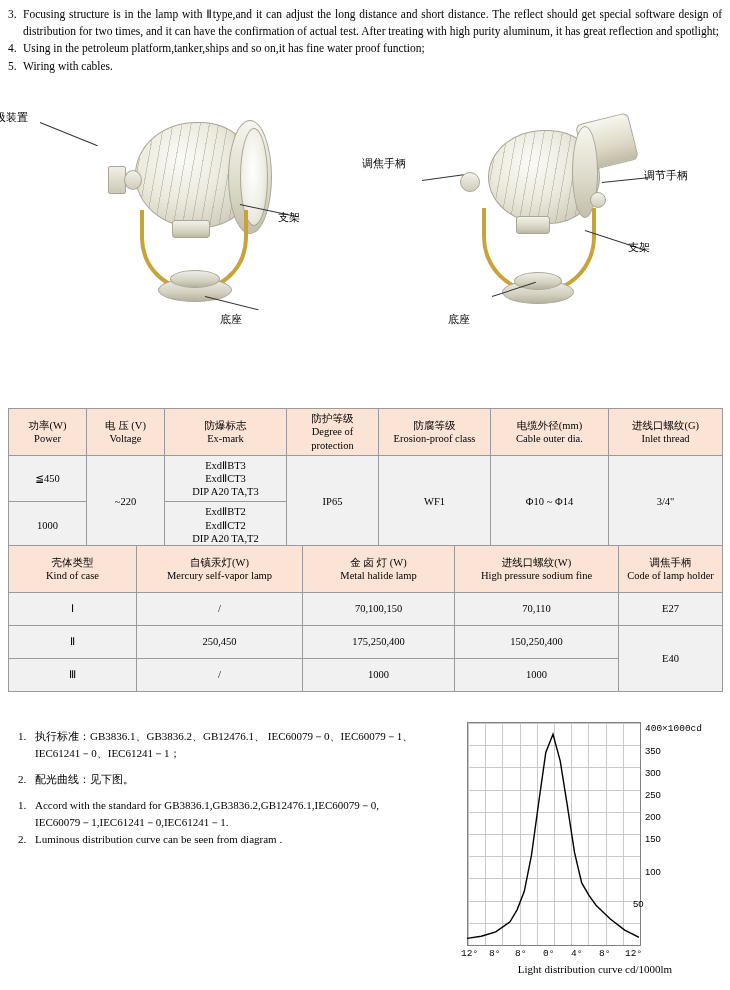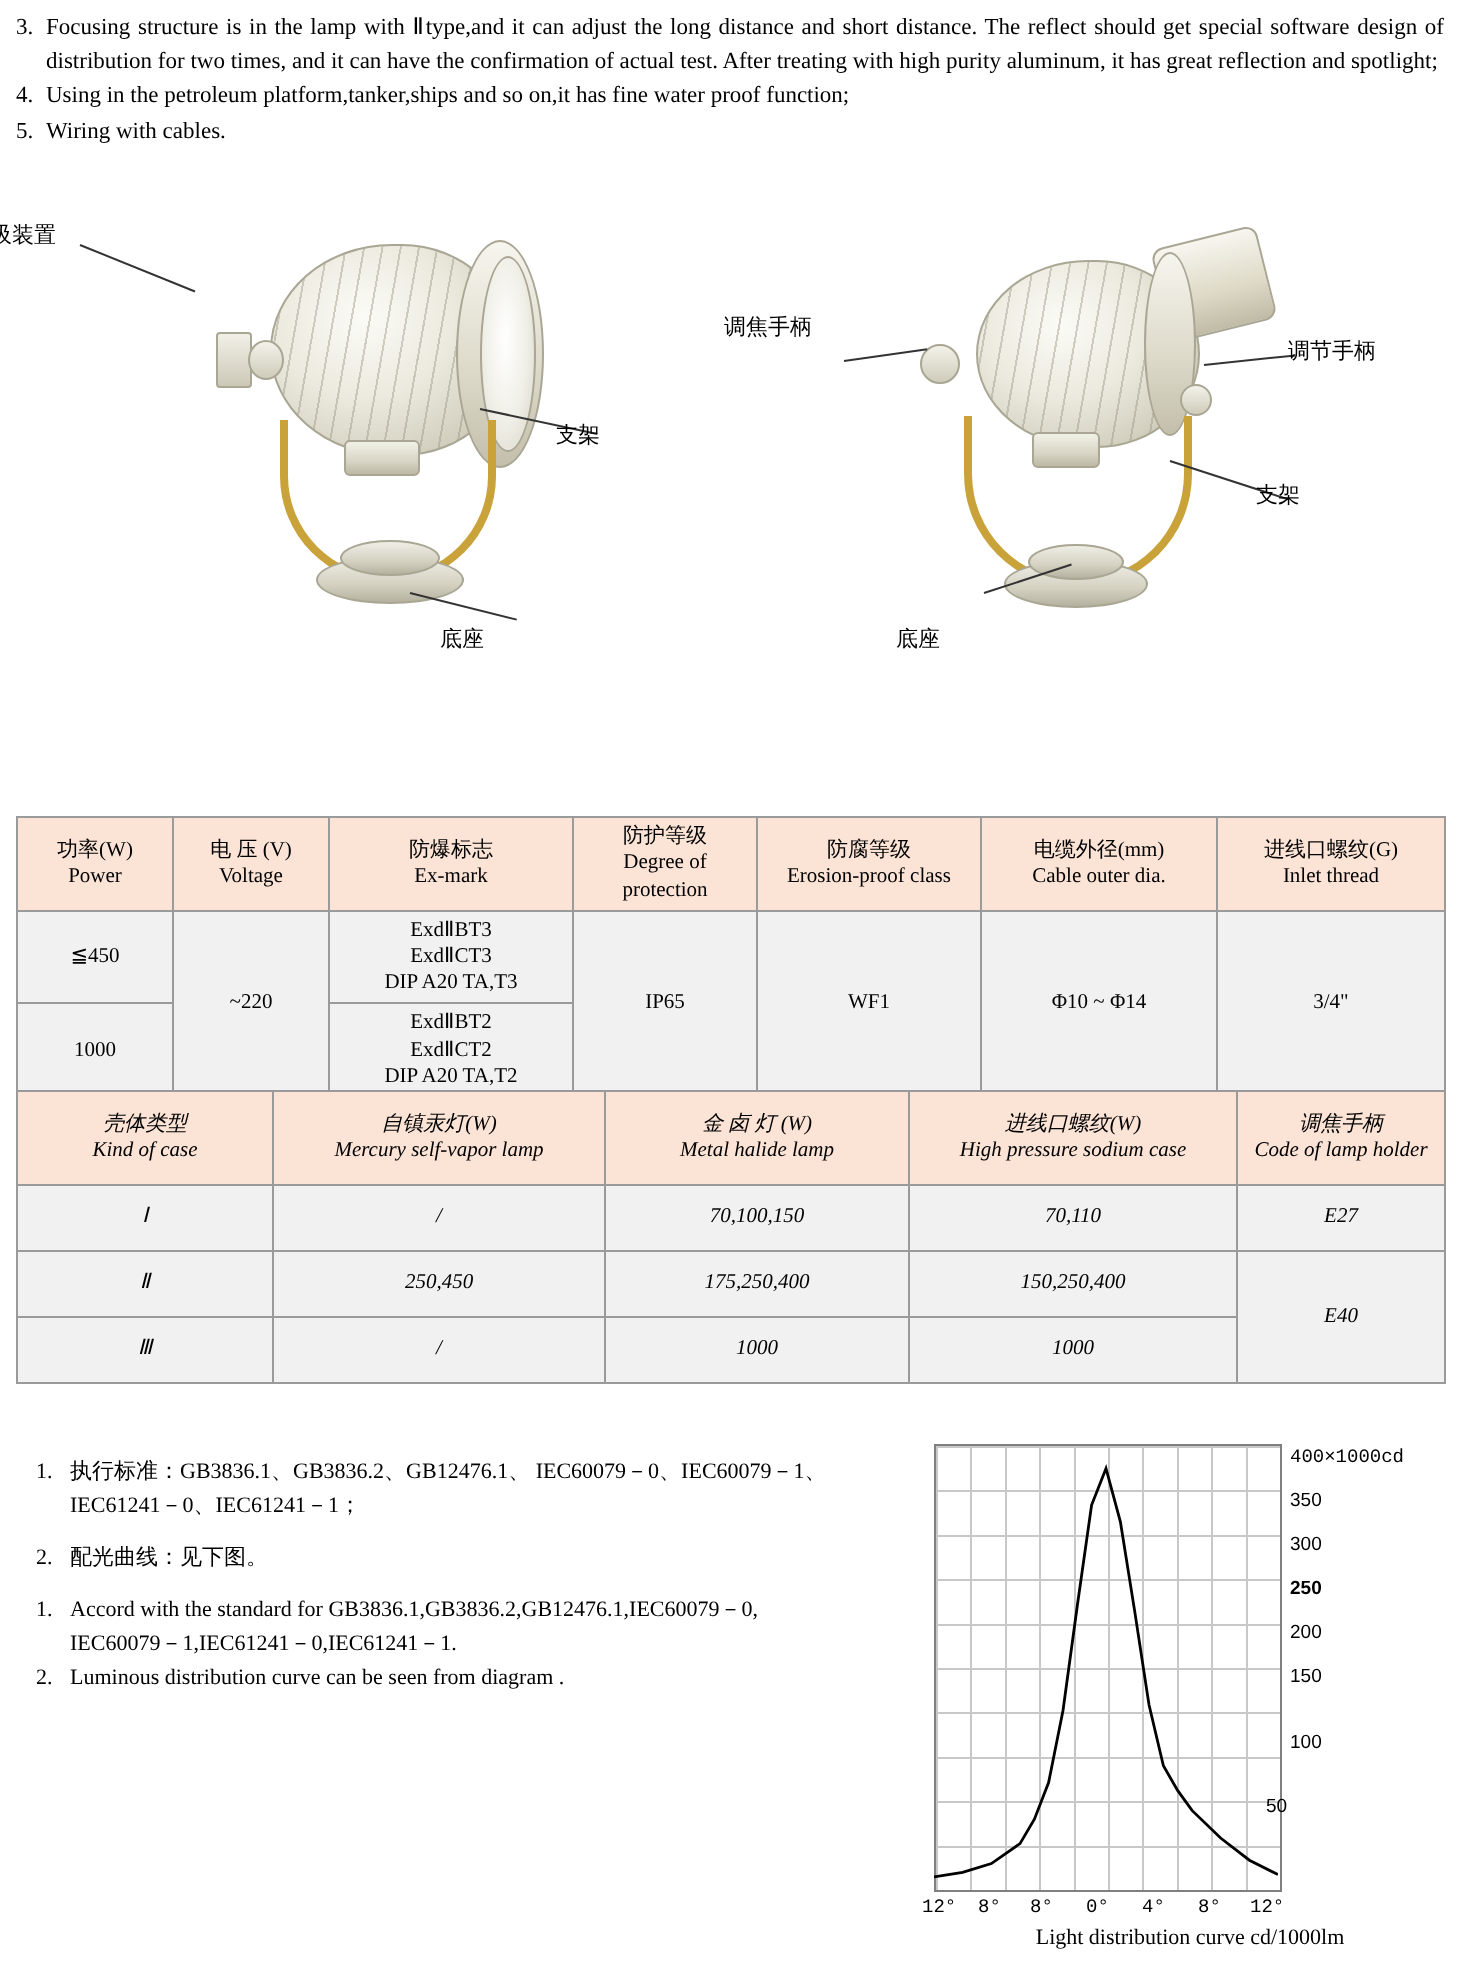--- a/index.html
+++ b/index.html
@@ -170,21 +170,20 @@
 
   #table1 {
     left: 8px;
     top: 408px;
     width: 714px;
   }
   #table2 {
     left: 8px;
     top: 545px;
     width: 714px;
-    font-style: italic;
   }
 
   
   .standards {
     position: absolute;
     left: 18px;
     top: 728px;
     width: 420px;
     font-size: 11px;
     line-height: 1.55;
@@ -414,21 +413,21 @@
         <th>
           <span class="cn-line">自镇汞灯(W)</span>
           <span class="en-line">Mercury self-vapor lamp</span>
         </th>
         <th>
           <span class="cn-line">金 卤 灯 (W)</span>
           <span class="en-line">Metal halide lamp</span>
         </th>
         <th>
           <span class="cn-line">进线口螺纹(W)</span>
-          <span class="en-line">High pressure sodium case</span>
+          <span class="en-line">High pressure sodium fine</span>
         </th>
         <th>
           <span class="cn-line">调焦手柄</span>
           <span class="en-line">Code of lamp holder</span>
         </th>
       </tr>
     </thead>
     <tbody>
       <tr>
         <td>Ⅰ</td>
@@ -479,21 +478,21 @@
   <div class="chart-wrap">
     <div class="chart-grid"></div>
 
     <svg class="chart-svg" width="172" height="222" viewBox="0 0 172 222">
       <polyline id="curve" fill="none" stroke="#000000" stroke-width="1.4" points="0.0,216.4 14.3,214.2 28.7,209.8 43.0,199.8 50.2,187.6 57.3,169.3 64.5,133.2 71.7,80.5 78.8,30.5 86.0,12.2 93.2,38.9 100.3,83.3 107.5,130.4 114.7,160.9 121.8,173.2 129.0,183.2 143.3,197.0 157.7,208.1 172.0,215.3"></polyline>
     </svg>
 
     <div class="y-label" style="left:190px; top:5px;font-family:Liberation Mono, monospace;">400×1000cd</div>
     <div class="y-label" style="left:190px; top:27px;">350</div>
     <div class="y-label" style="left:190px; top:49px;">300</div>
-    <div class="y-label" style="left:190px; top:71px;font-weight:bold;">250</div>
+    <div class="y-label" style="left:190px; top:71px;">250</div>
     <div class="y-label" style="left:190px; top:93px;">200</div>
     <div class="y-label" style="left:190px; top:115px;">150</div>
     <div class="y-label" style="left:190px; top:148px;">100</div>
     <div class="y-label" style="left:178px; top:180px;">50</div>
 
     <div class="x-label" style="left:6px;   top:230px;">12°</div>
     <div class="x-label" style="left:34px;  top:230px;">8°</div>
     <div class="x-label" style="left:60px;  top:230px;">8°</div>
     <div class="x-label" style="left:88px;  top:230px;">0°</div>
     <div class="x-label" style="left:116px; top:230px;">4°</div>

